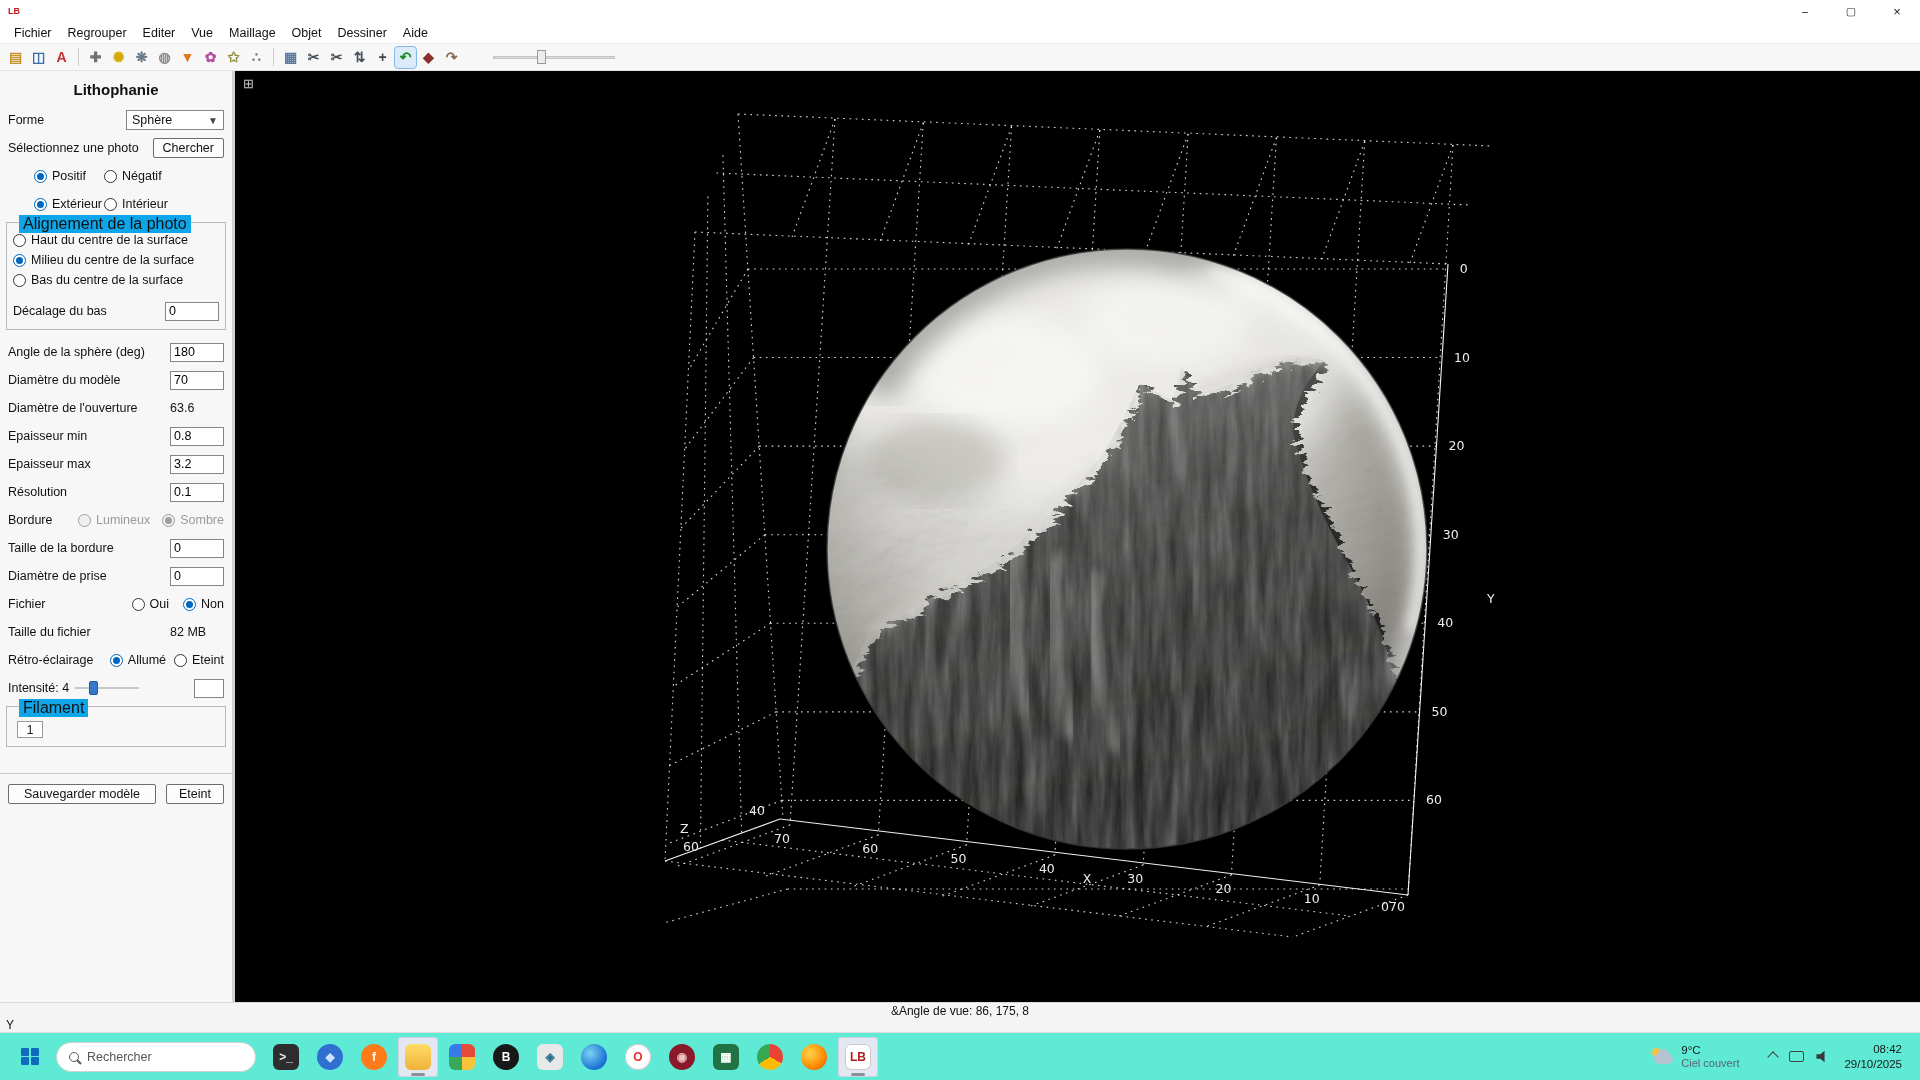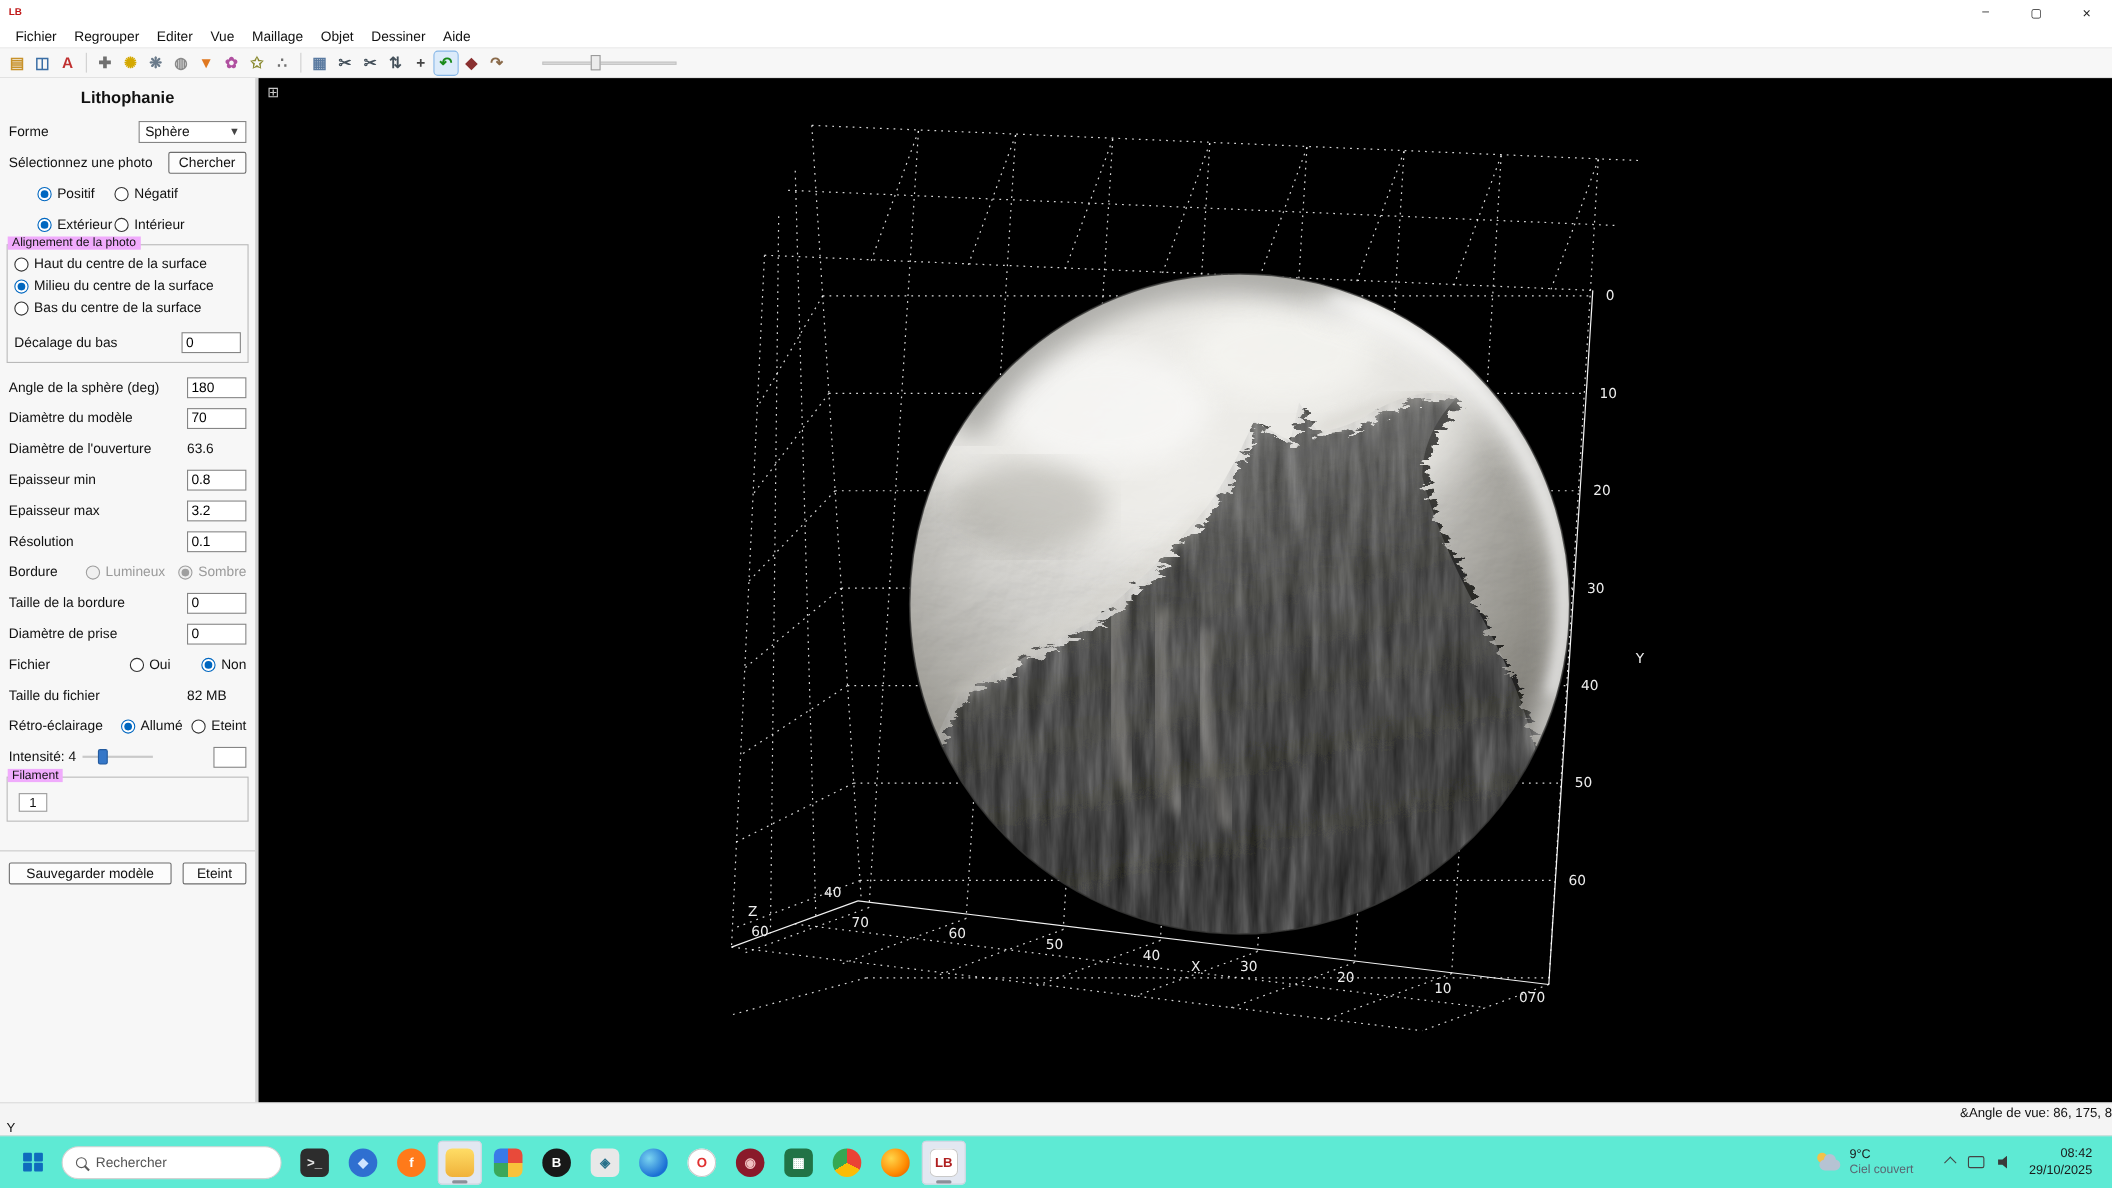--- a/index.html
+++ b/index.html
@@ -38,40 +38,40 @@
 .radio{display:inline-block;width:13px;height:13px;border:1px solid #333;border-radius:50%;background:#fff;position:relative;flex:none}
 .radio.sel{border-color:#0067c0}
 .radio.sel::after{content:"";position:absolute;inset:2px;border-radius:50%;background:#0067c0}
 .radio.dis{border-color:#9f9f9f;background:#f0f0f0}
 .radio.dis.sel::after{background:#9f9f9f}
 .radio-line{display:flex;align-items:center;gap:5px}
 .radios-2{padding-left:26px}
 .radios-2 .radio-line:first-child{width:70px}
 .dim{color:#9a9a9a}
 .groupbox{border:1px solid #b9b9b9;margin:4px 6px 12px;padding:10px 6px 6px;position:relative}
-.gb-legend{position:absolute;top:-8px;left:0;background:#f0abfc;padding:0 4px;font-size:11px}
+.gb-legend{position:absolute;top:-8px;left:12px;background:#0ea5e9;padding:0 4px;font-size:16px}
 .groupbox .radio-line{margin-bottom:6px}
 .groupbox .row{margin:14px 0 2px}
 .int-slider{position:relative;width:64px;height:16px;margin:0 6px;flex:none}
 .int-slider .groove{position:absolute;left:0;right:0;top:7px;height:2px;background:#c9c9c9}
 .int-slider .thumb{position:absolute;left:14px;top:1px;width:9px;height:14px;background:#3577c8;border:1px solid #235a9e;border-radius:2px}
 .fil-cell{width:26px;height:17px;border:1px solid #9a9a9a;background:#fff;display:flex;align-items:center;justify-content:center;margin:4px 0 2px 4px;font-size:12px}
 .panel-buttons{display:flex;gap:10px;margin-top:26px;border-top:1px solid #c9c9c9;padding:10px 8px 0}
 .btn.save{flex:1}
 .btn.fermer{width:58px}
 
 .viewport{flex:1;position:relative;background:#000}
 #scene{position:absolute;inset:0;width:100%;height:100%}
 .vp-corner{position:absolute;left:8px;top:5px;color:#c8c8c8;font-size:13px}
 .tick{font:12.5px "DejaVu Sans",sans-serif;fill:#ededed}
 .dot{stroke:#fff;stroke-width:1.1;stroke-dasharray:1.6 4.6;fill:none;opacity:.85}
 .axis{stroke:#fff;stroke-width:1.1;fill:none;opacity:.95}
 
 .statusbar{height:30px;flex:none;background:#f4f4f4;border-top:1px solid #dadada;font-size:12px}
-.status-msg{height:16px;line-height:16px;text-align:right}
+.status-msg{height:16px;line-height:16px;text-align:center}
 .status-left{height:14px;line-height:12px;padding-left:6px}
 
 .taskbar{height:48px;flex:none;background:#5eead4;border-top:1px solid #dcdcdc;display:flex;align-items:center;padding:0 10px;gap:6px}
 .start-btn{width:40px;height:40px;border-radius:4px;display:flex;align-items:center;justify-content:center;flex:none}
 .winlogo{display:grid;grid-template-columns:8px 8px;grid-template-rows:8px 8px;gap:1.5px}
 .winlogo span{background:#0f6cbd;border-radius:1px}
 .search-pill{width:200px;height:30px;border-radius:15px;background:#fff;border:1px solid #d2d2d2;display:flex;align-items:center;padding:0 12px;gap:8px;color:#555;flex:none}
 .mag{width:10px;height:10px;border:1.6px solid #5a5a5a;border-radius:50%;position:relative;flex:none}
 .mag::after{content:"";position:absolute;width:6px;height:1.6px;background:#5a5a5a;transform:rotate(45deg);right:-4px;bottom:-2px}
 #tb-apps{display:flex;gap:4px;margin-left:4px}
@@ -250,21 +250,21 @@
         <span class="lbl">Taille de la bordure</span>
         <input class="val" value="0" style="">
       </div>
       <div class="row">
         <span class="lbl">Diamètre de prise</span>
         <input class="val" value="0" style="">
       </div>
 
       <div class="row">
         <span class="lbl">Fichier</span>
-        <span class="radio-line" style="margin-right:28px">
+        <span class="radio-line" style="margin-right:14px">
             <span class="radio"></span>
             <span>Oui</span>
           </span>
         <span class="radio-line">
             <span class="radio sel"></span>
             <span>Non</span>
           </span>
       </div>
 
       <div class="row">

